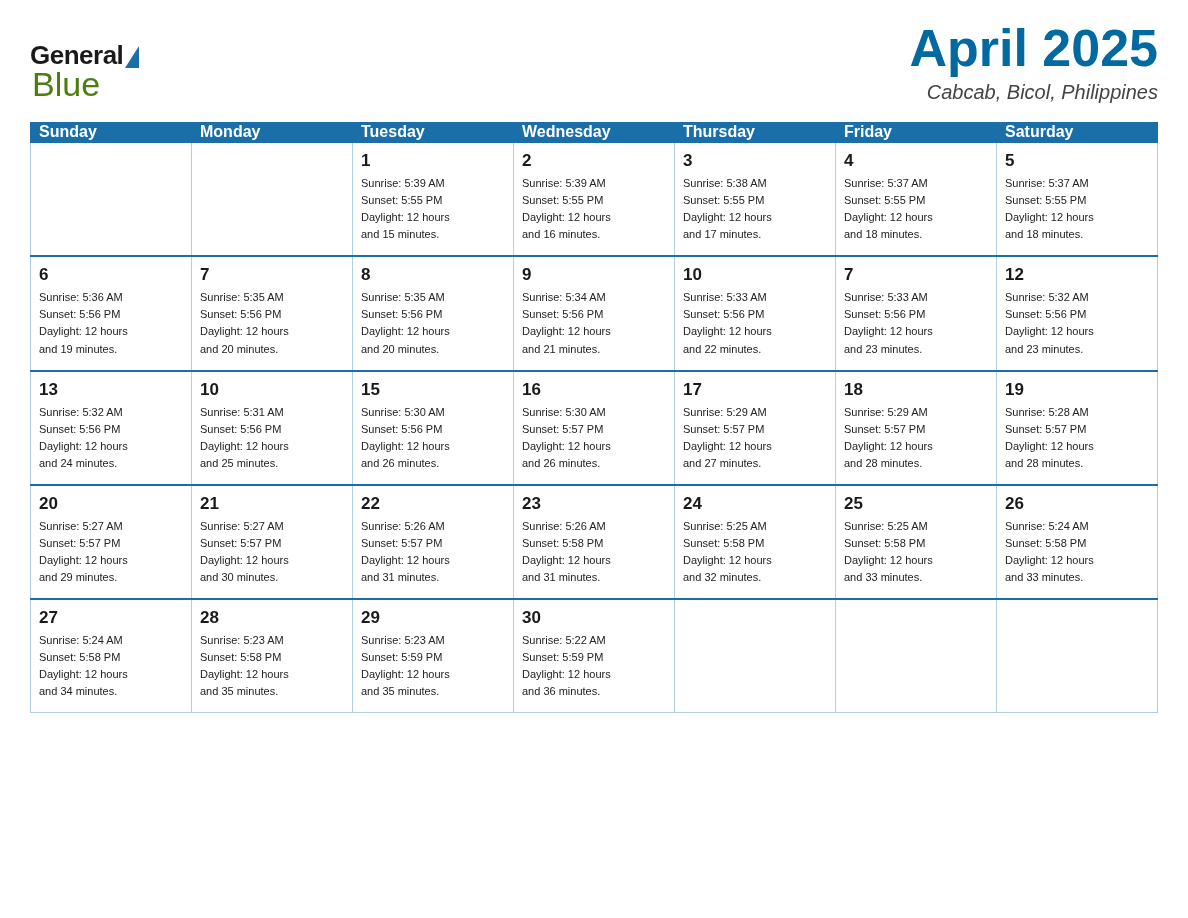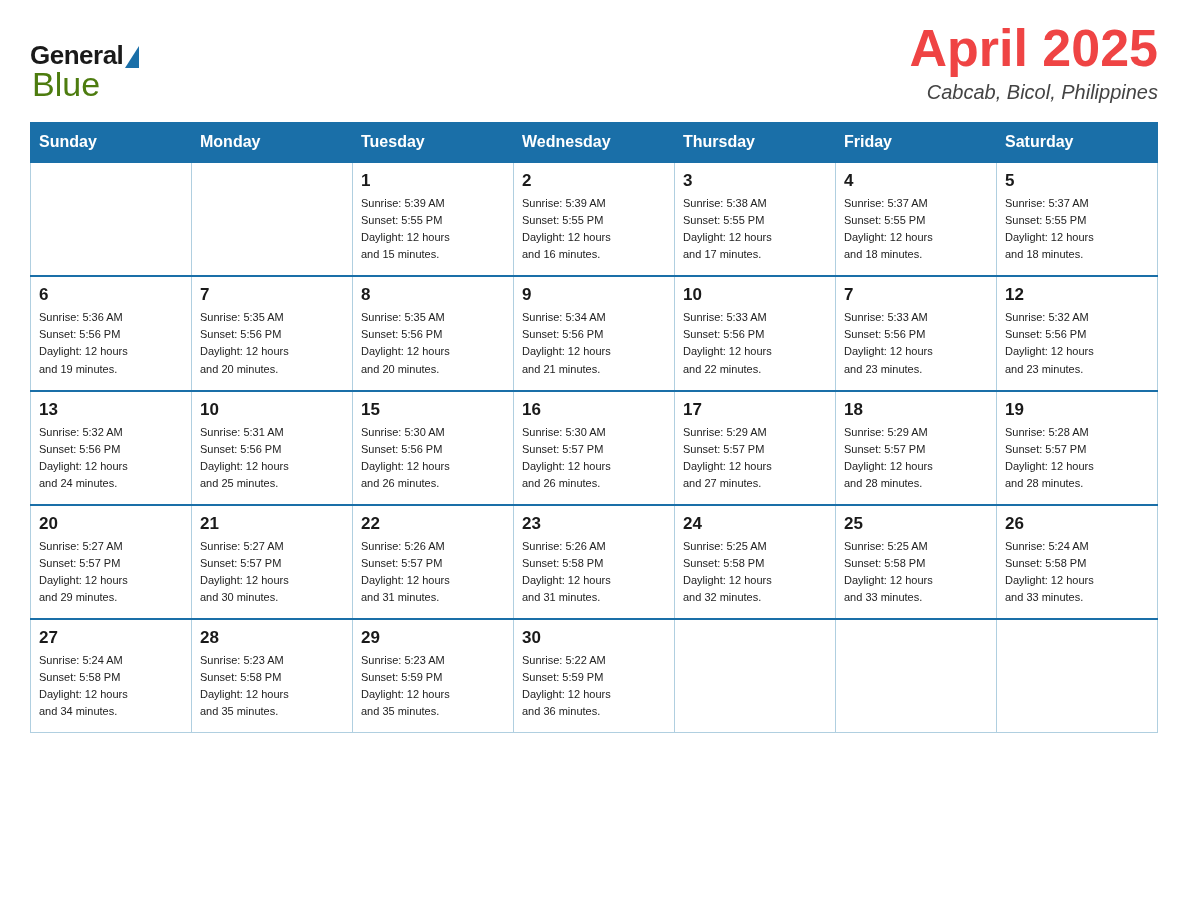--- a/index.html
+++ b/index.html
@@ -46,39 +46,39 @@
       color: #4d7c0f;
       margin-top: -6px;
       margin-left: 2px;
     }
     .title-block {
       text-align: right;
     }
     .month-title {
       font-size: 52px;
       font-weight: bold;
-      color: #ef4444;
+      color: #0369a1;
       line-height: 1.1;
     }
     .subtitle {
       font-size: 20px;
       color: #444;
       margin-top: 4px;
       font-style: italic;
     }
     .calendar {
       width: 100%;
       border-collapse: collapse;
     }
     .calendar thead tr th {
       background-color: #1a6fa8;
       color: #fff;
       font-size: 16px;
       font-weight: bold;
-      padding: 10px 8px;
+      padding: 0 8px;
       text-align: left;
       border: 1px solid #1a6fa8;
     }
     .calendar tbody tr td {
       border: 1px solid #b0cfe0;
       vertical-align: top;
       padding: 8px 8px 12px 8px;
       width: 14.28%;
       min-height: 100px;
     }

